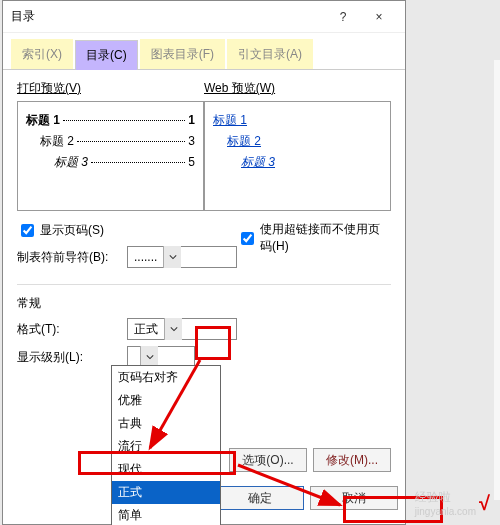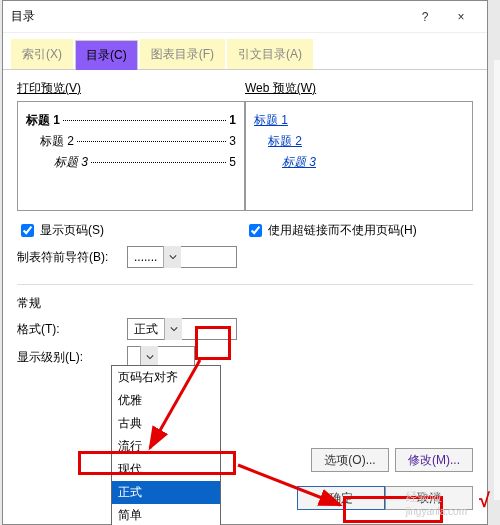--- a/index.html
+++ b/index.html
@@ -1,23 +1,23 @@
 <!DOCTYPE html>
 <html><head>
 <meta charset="utf-8">
 <style>
   *{box-sizing:border-box;font-family:"Microsoft YaHei","SimSun",sans-serif;font-size:12px}
   body{margin:0;background:#e9e9e9;width:500px;height:525px;overflow:hidden;position:relative}
-  .dialog{position:absolute;left:2px;top:0;width:486px;height:525px;background:#fff;border:1px solid #888}
+  .dialog{position:absolute;left:2px;top:0;width:404px;height:525px;background:#fff;border:1px solid #888}
   .titlebar{height:32px;background:#fff;border-bottom:1px solid #eee;display:flex;align-items:center;padding:0 8px}
   .titlebar .title{flex:1;font-size:12px;color:#000}
   .titlebar .help,.titlebar .close{width:36px;height:24px;display:flex;align-items:center;justify-content:center;color:#333}
   .tabs{display:flex;padding:6px 8px 0 8px;border-bottom:1px solid #ccc}
   .tab{padding:6px 10px;border:1px solid transparent;border-bottom:none;background:#fef9c3;color:#555;margin-right:2px;cursor:default}
-  .tab.active{background:#8b5cf6;border-color:#ccc;color:#000;position:relative;top:1px}
+  .tab.active{background:#c4b5fd;border-color:#ccc;color:#000;position:relative;top:1px}
   .tab.dim{color:#888}
   .content{padding:10px 14px 0 14px}
   .row{display:flex;}
   .col{flex:1}
   .lbl{margin-bottom:4px;display:block}
   .underline{text-decoration:underline}
   .preview{border:1px solid #999;height:110px;background:#fff;overflow:hidden;padding:6px 8px}
   .tocline{display:flex;align-items:baseline;white-space:nowrap;margin:4px 0}
   .tocline.b .l,.tocline.b .p{font-weight:700}
   .dots{flex:1;border-bottom:1px dotted #000;margin:0 3px;position:relative;top:-3px}
@@ -33,24 +33,24 @@
   .combo{display:inline-flex;align-items:center;border:1px solid #888;height:22px;background:#fff}
   .combo span{padding:0 6px}
   .combo .arrow{width:18px;height:22px;border-left:1px solid #aaa;background:#e8e8e8;display:flex;align-items:center;justify-content:center}
   .arrow svg{width:8px;height:8px}
   .section-title{margin:8px 0 4px 0}
   .dropdown{position:absolute;left:108px;top:364px;width:110px;border:1px solid #666;background:#fff;z-index:5}
   .dropdown .opt{padding:3px 6px}
   .dropdown .opt.sel{background:#0a63c7;color:#fff}
   .btnrow{position:absolute;right:14px;bottom:52px;display:flex;gap:6px}
   .btn{min-width:78px;height:24px;border:1px solid #999;background:#f4f4f4;display:flex;align-items:center;justify-content:center;color:#333}
-  .btn.dis{color:#4c1d95}
-  .okrow{position:absolute;right:14px;bottom:14px;display:flex;}
+  .btn.dis{color:#7f1d1d}
+  .okrow{position:absolute;right:7px;bottom:14px;display:flex;gap:6px}
   .okrow .btn{min-width:88px}
-  .watermark{position:absolute;right:10px;bottom:8px;color:#ccc;font-size:13px;z-index:30;display:flex;align-items:flex-start;gap:12px}
+  .watermark{position:absolute;right:10px;bottom:8px;color:#ccc;font-size:13px;z-index:30;display:flex;align-items:center;gap:3px}
   .watermark .red{color:#d00;font-weight:700;font-size:20px}
   .watermark .sub{font-size:10px;color:#ccc}
   .callout{position:absolute;border:3px solid #e30000;z-index:20;pointer-events:none}
   .arrow-svg{position:absolute;z-index:19;pointer-events:none}
   .sidestrip{position:absolute;right:-6px;top:60px;width:12px;height:440px;background:#f7f7f7}
 </style>
 </head>
 <body>
 
 <div class="sidestrip"></div>

